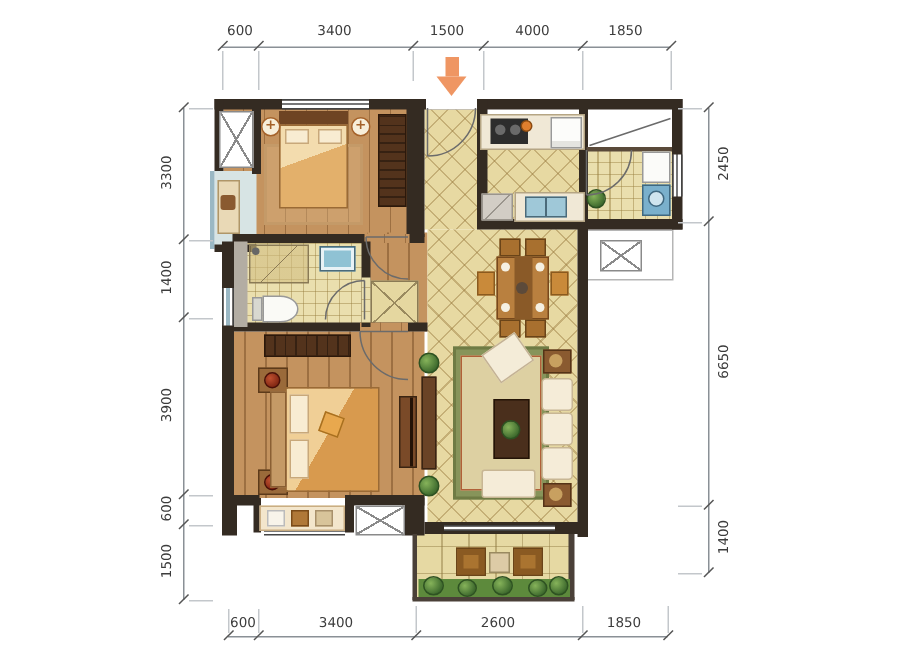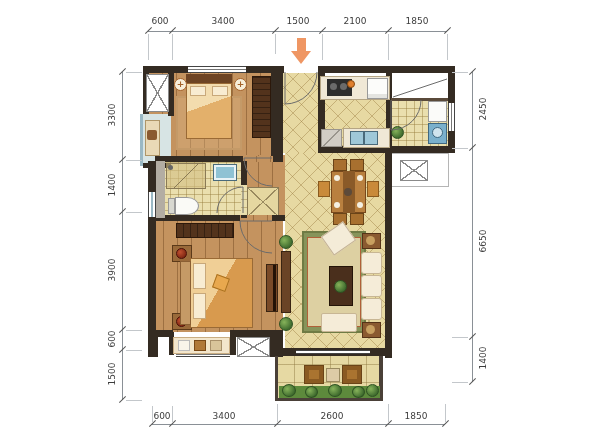--- a/index.html
+++ b/index.html
@@ -210,21 +210,21 @@
   <div class="tick" style="left:443px;top:30px"></div>
   <div class="a ext" style="left:148px;top:34px;width:1px;height:26px"></div>
   <div class="a ext" style="left:172px;top:34px;width:1px;height:26px"></div>
   <div class="a ext" style="left:275px;top:34px;width:1px;height:20px"></div>
   <div class="a ext" style="left:322px;top:34px;width:1px;height:26px"></div>
   <div class="a ext" style="left:388px;top:34px;width:1px;height:26px"></div>
   <div class="a ext" style="left:447px;top:34px;width:1px;height:26px"></div>
   <div class="dlab" style="left:140px;top:16px">600</div>
   <div class="dlab" style="left:203px;top:16px">3400</div>
   <div class="dlab" style="left:278px;top:16px">1500</div>
-  <div class="dlab" style="left:335px;top:16px">2100</div>
+  <div class="dlab" style="left:335px;top:16px">4000</div>
   <div class="dlab" style="left:397px;top:16px">1850</div>
 
   <div class="a dline" style="left:152px;top:424px;width:293px;height:1px"></div>
   <div class="tick" style="left:148px;top:423px"></div>
   <div class="tick" style="left:168px;top:423px"></div>
   <div class="tick" style="left:273px;top:423px"></div>
   <div class="tick" style="left:384px;top:423px"></div>
   <div class="tick" style="left:441px;top:423px"></div>
   <div class="a ext" style="left:152px;top:406px;width:1px;height:16px"></div>
   <div class="a ext" style="left:172px;top:406px;width:1px;height:16px"></div>

